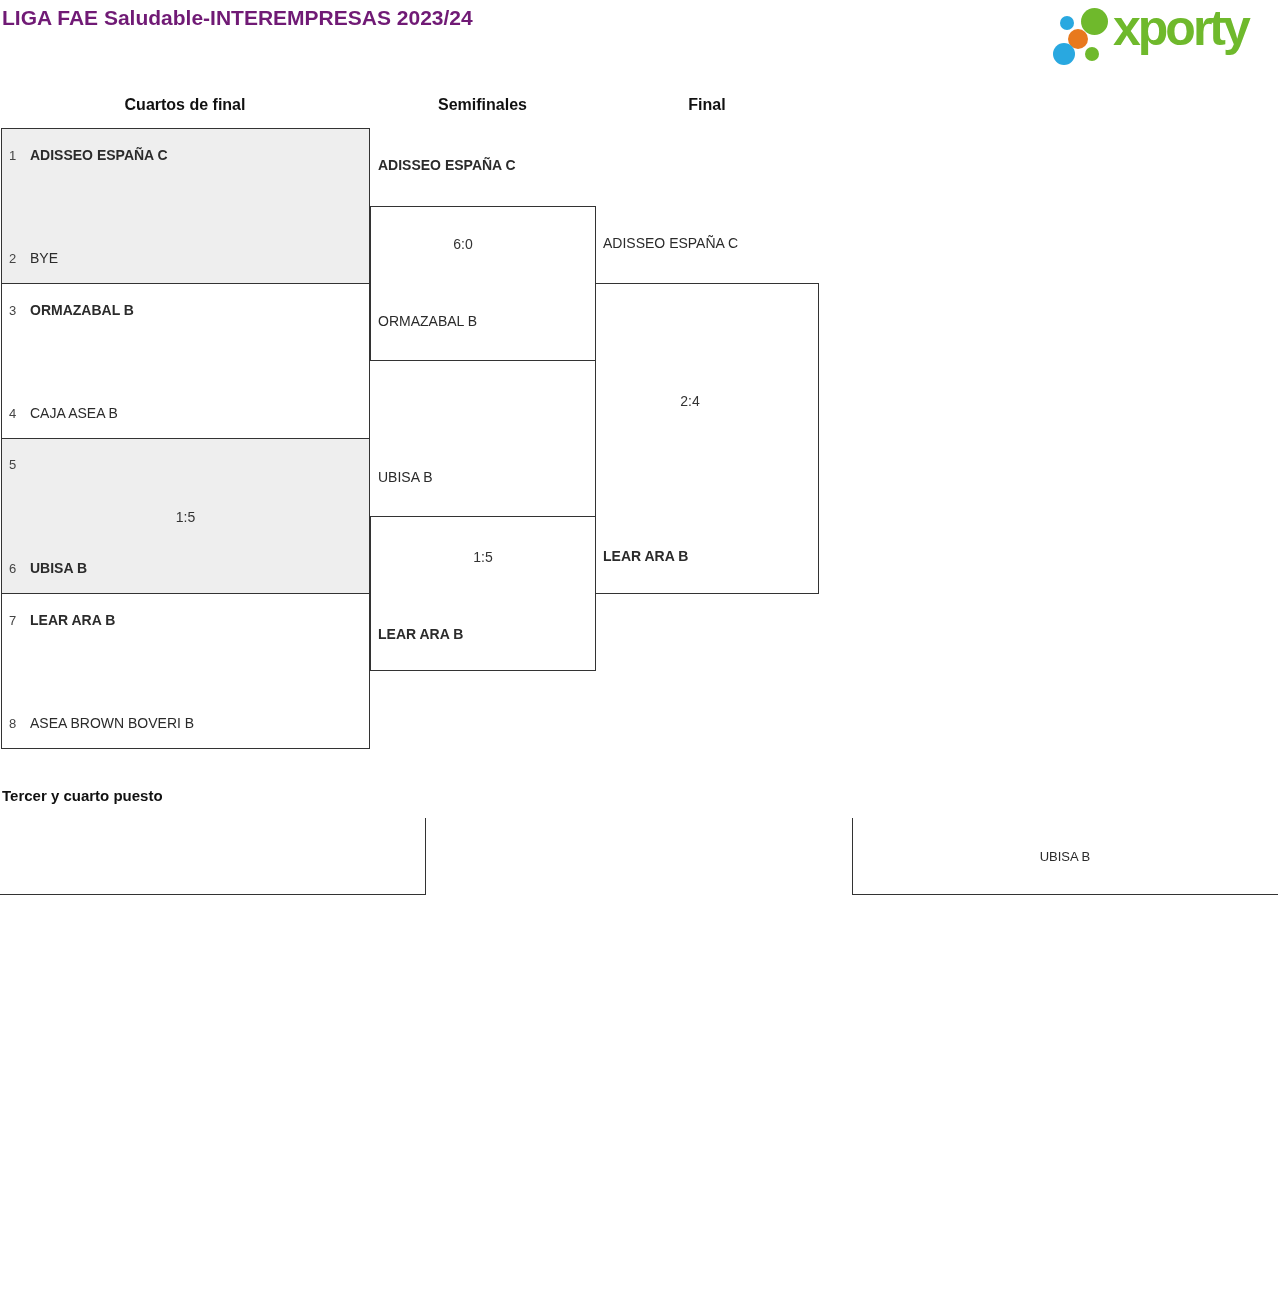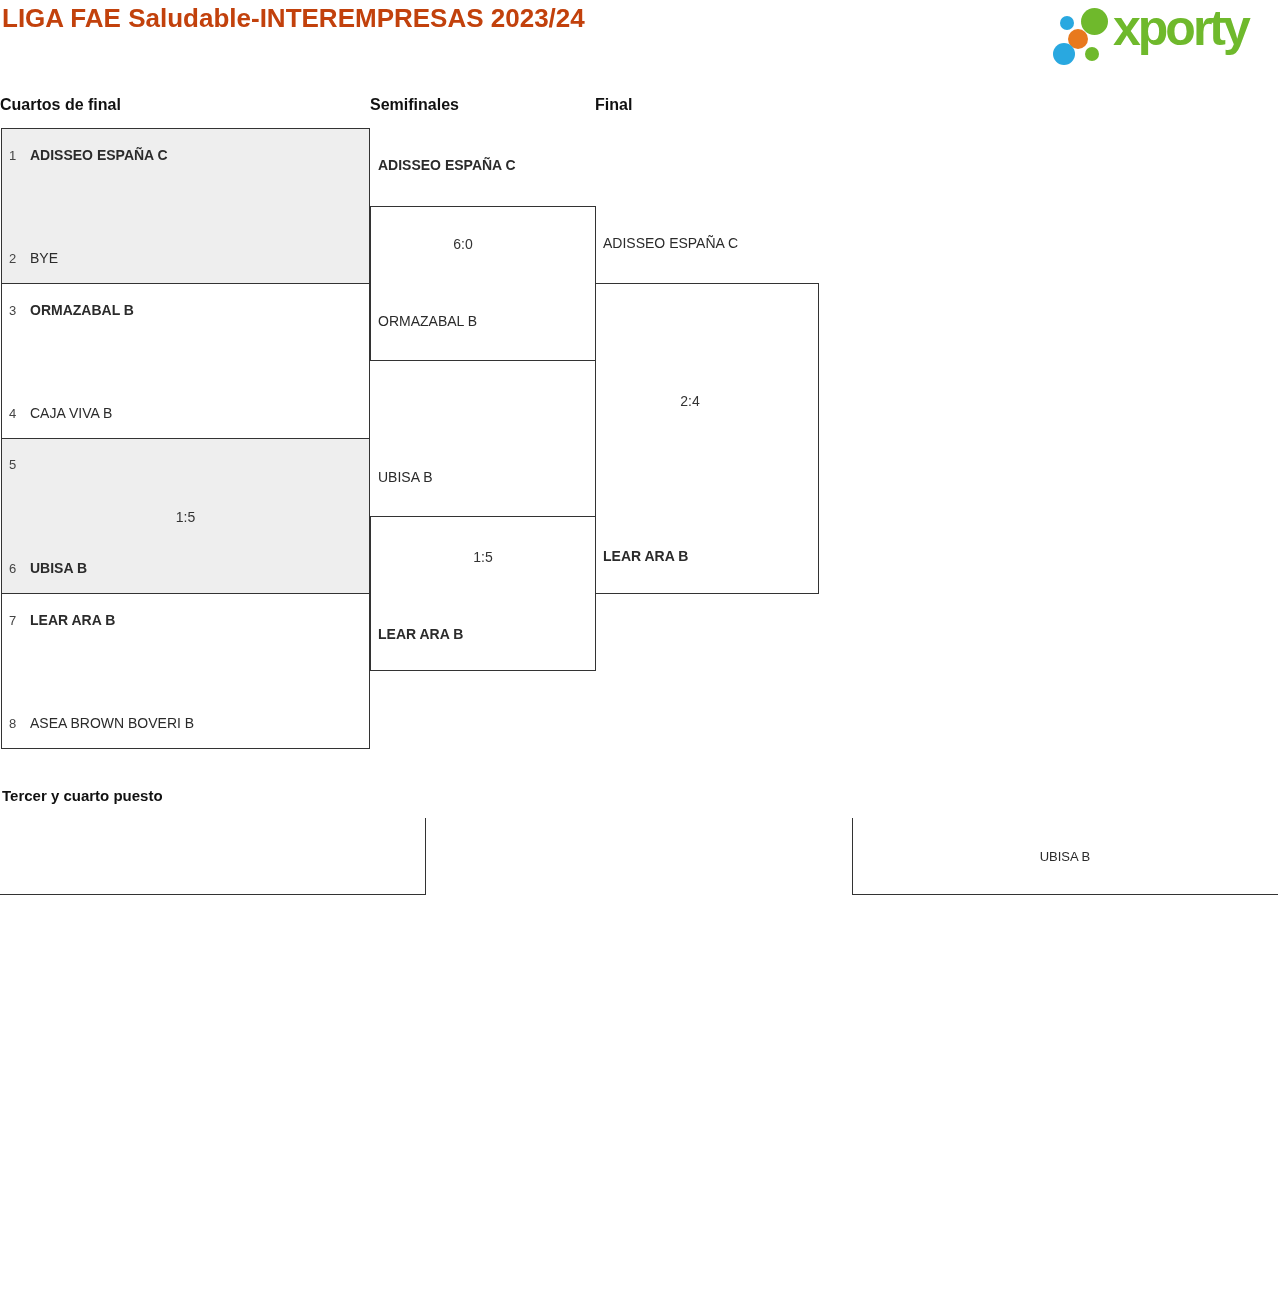--- a/index.html
+++ b/index.html
@@ -1,31 +1,31 @@
 <!DOCTYPE html>
 <html><head>
 <meta charset="utf-8">
 <style>
   html,body{margin:0;padding:0;background:#fff;}
   .page{
     position:relative;width:1280px;height:1315px;overflow:hidden;background:#fff;
     font-family:"Liberation Sans","DejaVu Sans",sans-serif;color:#333;
   }
   
-  .title{position:absolute;left:2px;top:2px;font-size:26px;line-height:32px;font-weight:700;color:#c2410c;letter-spacing:0;}
+  .title{position:absolute;left:2px;top:2px;font-size:21px;line-height:32px;font-weight:700;color:#701a75;letter-spacing:0;}
   .logo{position:absolute;left:1045px;top:0;width:235px;height:80px;}
   .dot{position:absolute;border-radius:50%;}
   .dot-blue-sm {left:15px;top:16px;width:14px;height:14px;background:#29a8e0;}
   .dot-green-lg{left:36px;top:8px;width:27px;height:27px;background:#6fb92c;}
   .dot-orange  {left:23px;top:29px;width:20px;height:20px;background:#e8791d;}
   .dot-blue-lg {left:8px;top:43px;width:22px;height:22px;background:#29a8e0;}
   .dot-green-sm{left:40px;top:47px;width:14px;height:14px;background:#6fb92c;}
   .logo-text{position:absolute;left:68px;top:-8px;font-size:50px;line-height:72px;font-weight:700;letter-spacing:-3px;color:#6fb92c;}
   
-  .col-header{position:absolute;top:96px;font-size:16px;font-weight:600;color:#111;}
+  .col-header{position:absolute;top:96px;font-size:16px;font-weight:600;text-align:center;color:#111;}
   .ch-qf{left:0;width:370px;}
   .ch-sf{left:370px;width:225px;}
   .ch-f {left:595px;width:224px;}
   
   .box{position:absolute;border:1px solid #333;box-sizing:border-box;background:transparent;}
   .qf{left:1px;width:369px;height:156px;background:#fff;}
   .qf.shaded{background:#eee;}
   .qf1{top:128px;} .qf2{top:283px;} .qf3{top:438px;} .qf4{top:593px;}
   .sf1{left:370px;top:206px;width:226px;height:155px;}
   .sf2{left:370px;top:516px;width:226px;height:155px;}
@@ -94,21 +94,21 @@
     </div>
   </div>
 
   <div class="box qf qf2">
     <div class="team-row t">
       <span class="seed">3</span>
       <span class="name w">ORMAZABAL B</span>
     </div>
     <div class="team-row b">
       <span class="seed">4</span>
-      <span class="name">CAJA VIVA B</span>
+      <span class="name">CAJA ASEA B</span>
     </div>
   </div>
 
   <div class="box qf qf3 shaded">
     <div class="team-row t">
       <span class="seed">5</span>
       <span class="name"></span>
     </div>
     <div class="qf-score">1:5</div>
     <div class="team-row b">

